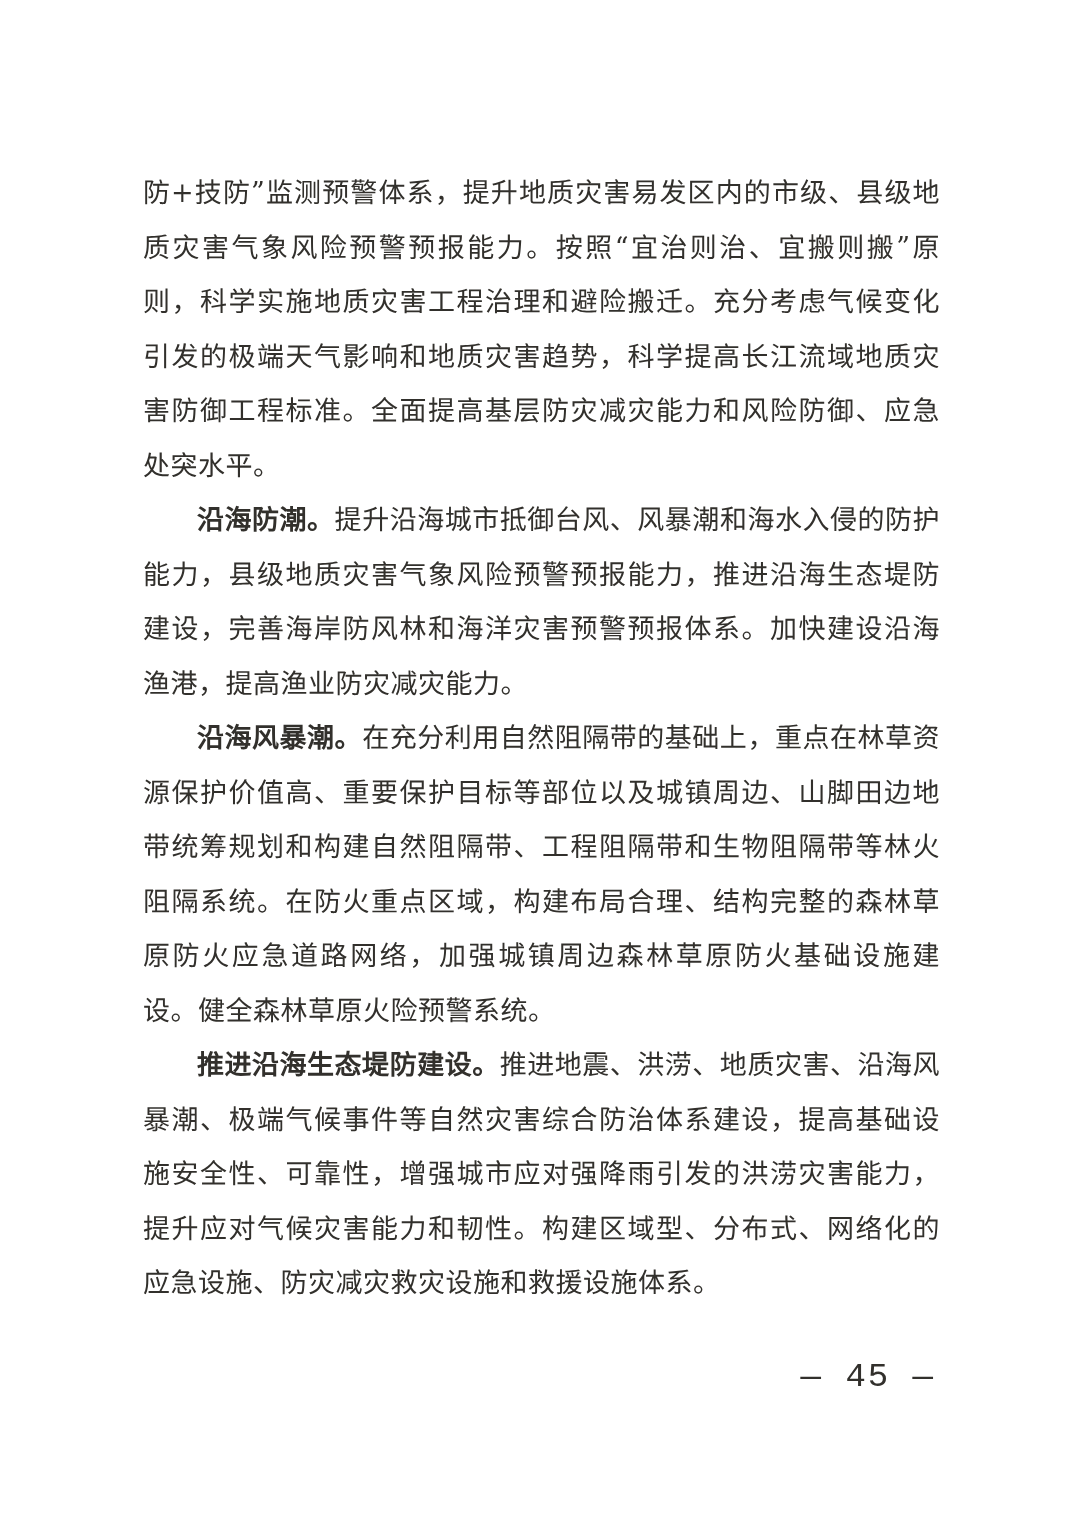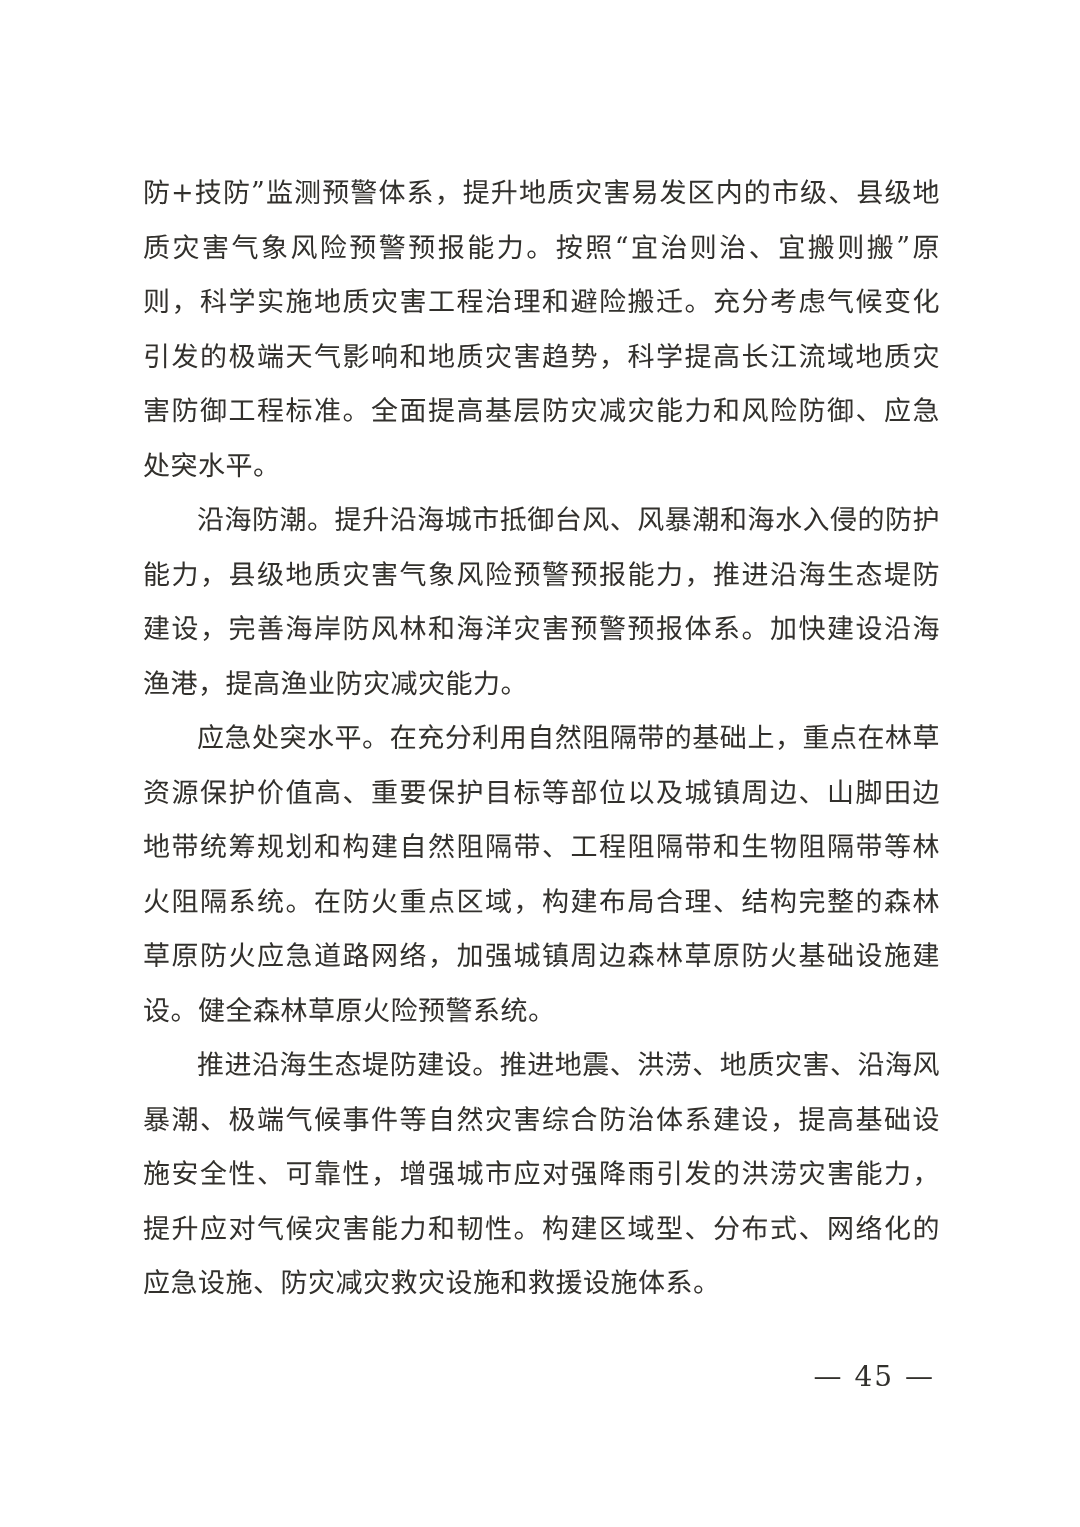--- a/index.html
+++ b/index.html
@@ -28,50 +28,51 @@
     letter-spacing: 0.5px;
   }
   .content p {
     margin: 0;
     padding: 0;
   }
   .content p.indented {
     text-indent: 2em;
   }
   .lead {
-    font-weight: normal;
+    font-weight: bold;
   }
   .page-number {
     position: absolute;
     right: 145px;
     top: 1360px;
     color: #32302c;
-    font-size: 28px;
+    font-size: 34px;
     line-height: 34px;
     letter-spacing: 2px;
     white-space: nowrap;
+    font-family: Liberation Mono, monospace;
   }
 </style>
 </head>
 <body>
 
 <div class="page">
 
   <div class="content">
 
     <p>
       <span class="lead"></span><span>防+技防”监测预警体系，提升地质灾害易发区内的市级、县级地质灾害气象风险预警预报能力。按照“宜治则治、宜搬则搬”原则，科学实施地质灾害工程治理和避险搬迁。充分考虑气候变化引发的极端天气影响和地质灾害趋势，科学提高长江流域地质灾害防御工程标准。全面提高基层防灾减灾能力和风险防御、应急处突水平。</span>
     </p>
 
     <p class="indented">
       <span class="lead">沿海防潮。</span><span>提升沿海城市抵御台风、风暴潮和海水入侵的防护能力，县级地质灾害气象风险预警预报能力，推进沿海生态堤防建设，完善海岸防风林和海洋灾害预警预报体系。加快建设沿海渔港，提高渔业防灾减灾能力。</span>
     </p>
 
     <p class="indented">
-      <span class="lead">应急处突水平。</span><span>在充分利用自然阻隔带的基础上，重点在林草资源保护价值高、重要保护目标等部位以及城镇周边、山脚田边地带统筹规划和构建自然阻隔带、工程阻隔带和生物阻隔带等林火阻隔系统。在防火重点区域，构建布局合理、结构完整的森林草原防火应急道路网络，加强城镇周边森林草原防火基础设施建设。健全森林草原火险预警系统。</span>
+      <span class="lead">沿海风暴潮。</span><span>在充分利用自然阻隔带的基础上，重点在林草资源保护价值高、重要保护目标等部位以及城镇周边、山脚田边地带统筹规划和构建自然阻隔带、工程阻隔带和生物阻隔带等林火阻隔系统。在防火重点区域，构建布局合理、结构完整的森林草原防火应急道路网络，加强城镇周边森林草原防火基础设施建设。健全森林草原火险预警系统。</span>
     </p>
 
     <p class="indented">
       <span class="lead">推进沿海生态堤防建设。</span><span>推进地震、洪涝、地质灾害、沿海风暴潮、极端气候事件等自然灾害综合防治体系建设，提高基础设施安全性、可靠性，增强城市应对强降雨引发的洪涝灾害能力，提升应对气候灾害能力和韧性。构建区域型、分布式、网络化的应急设施、防灾减灾救灾设施和救援设施体系。</span>
     </p>
 
   </div>
 
   <div class="page-number">— 45 —</div>
 

